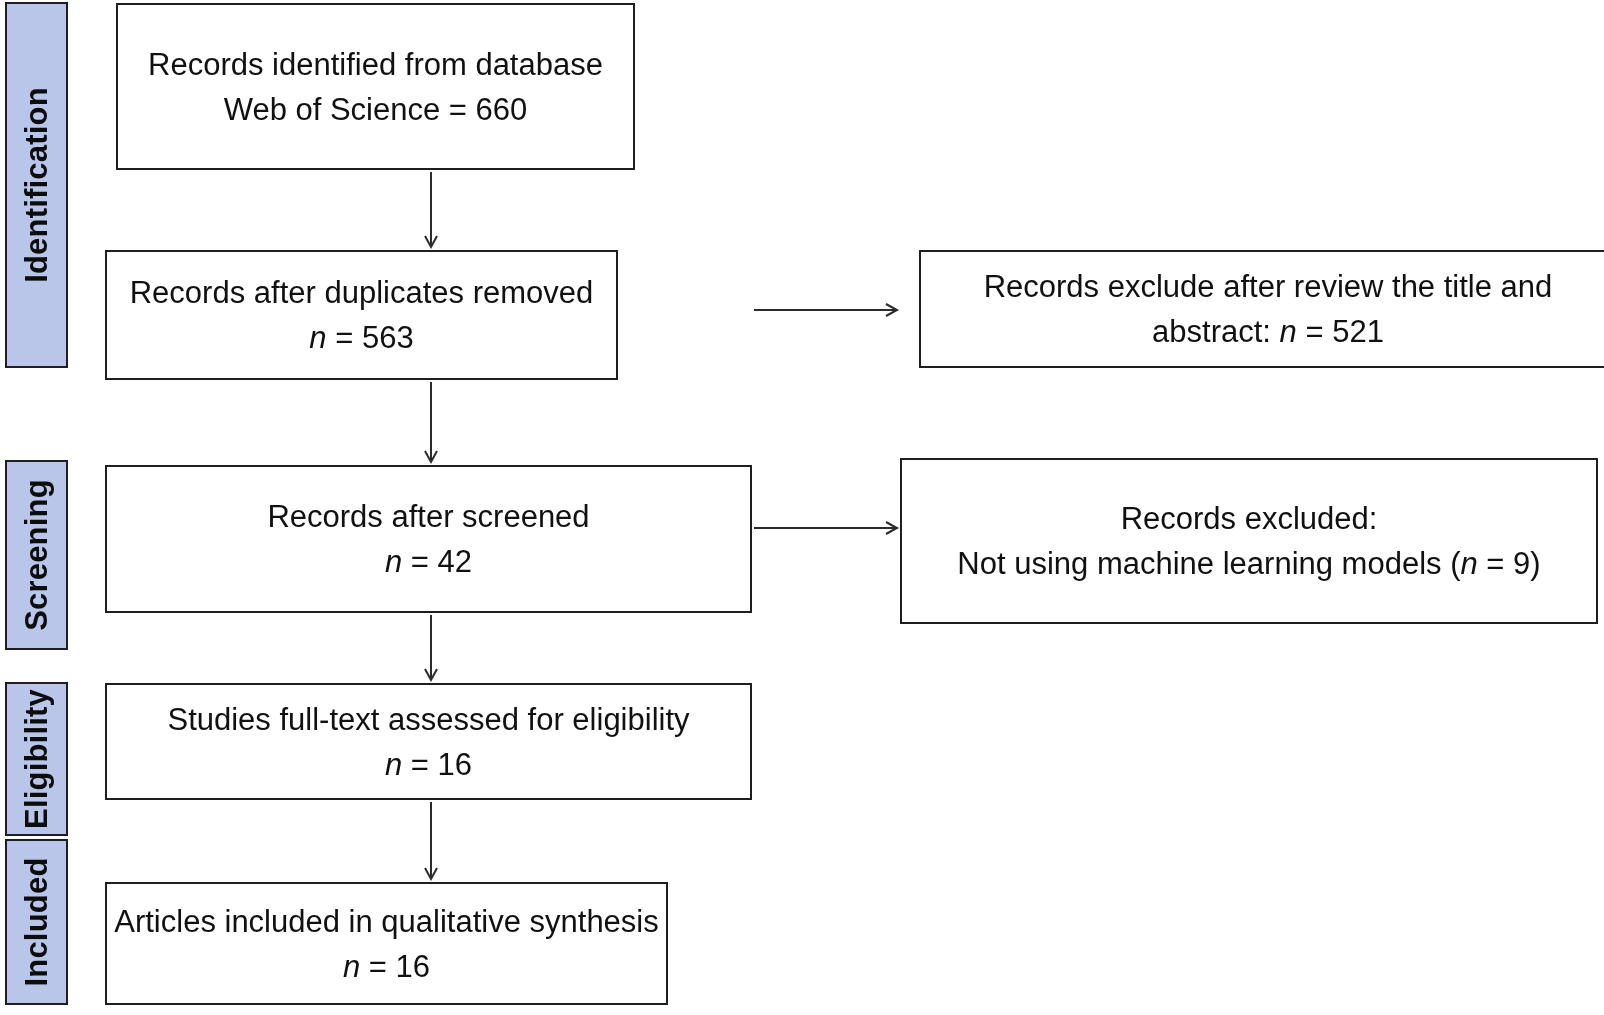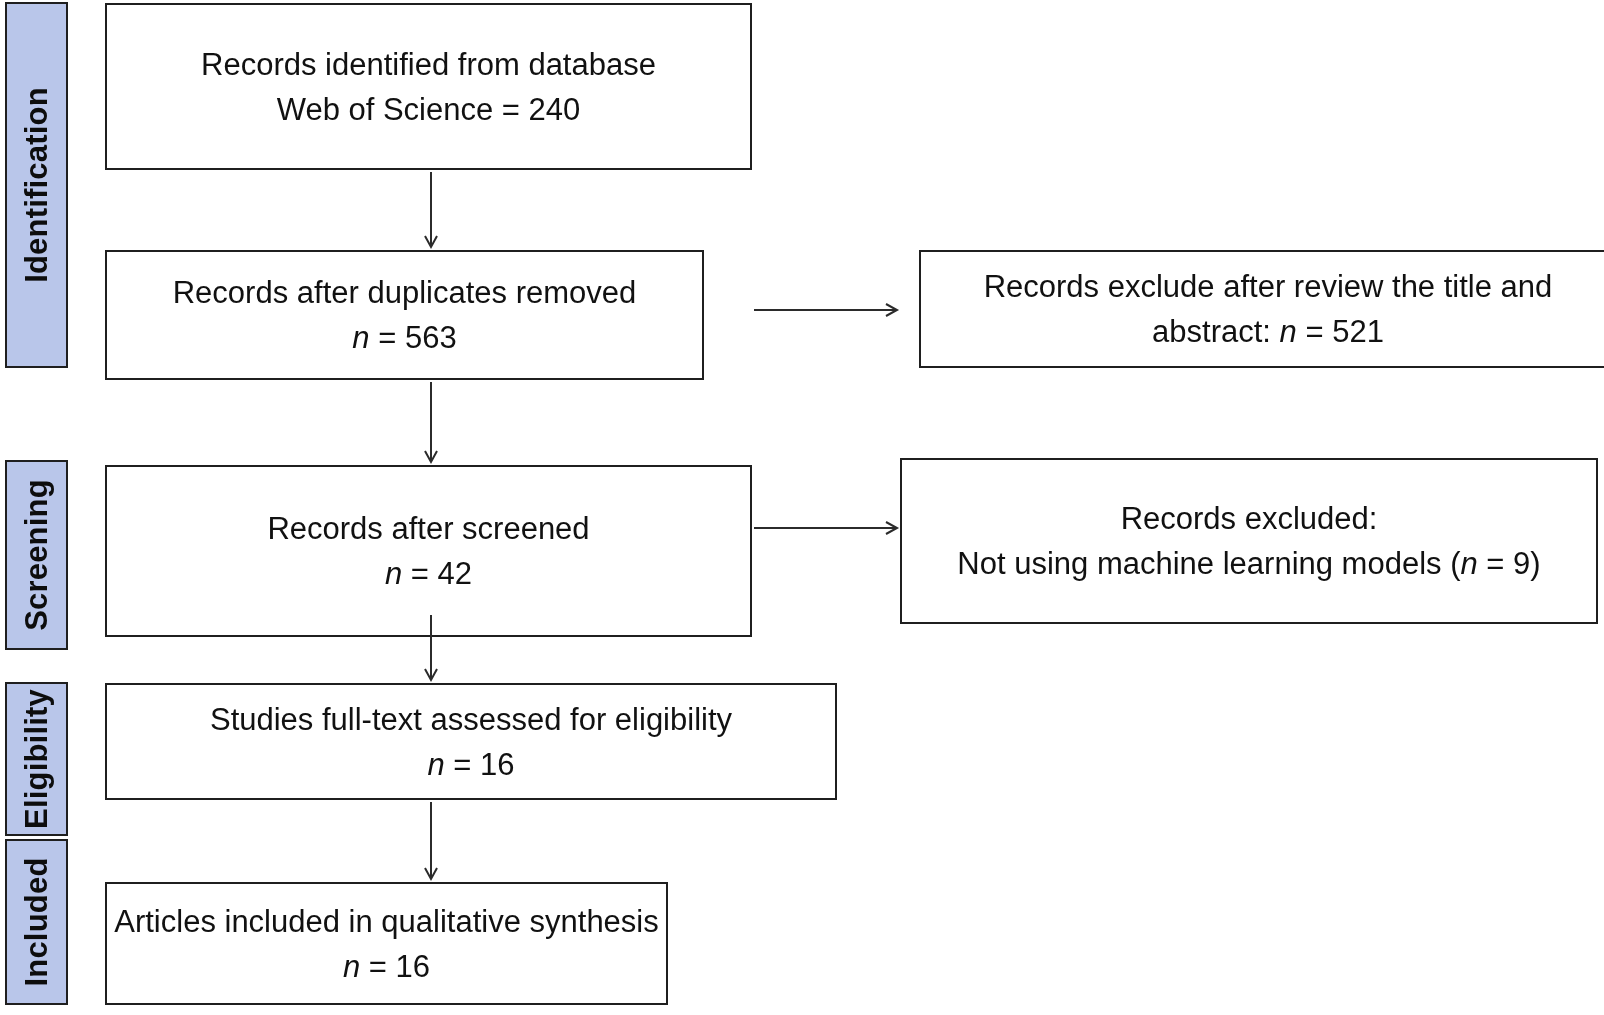--- a/index.html
+++ b/index.html
@@ -45,24 +45,24 @@
     border:2px solid var(--box-border);
     display:flex;flex-direction:column;
     align-items:center;justify-content:center;
     text-align:center;
     font-size:31px;
     line-height:45px;
     padding:4px 10px;
   }
   .fbox .line{white-space:nowrap;}
   .fbox i{font-style:italic;}
-  .box-identified{left:105px;top:3px;width:647px;height:167px;}
-  .box-duplicates{left:105px;top:250px;width:599px;height:130px;}
-  .box-screened{left:105px;top:465px;width:647px;height:172px;text-align:right;}
-  .box-fulltext{left:105px;top:683px;width:732px;height:117px;}
+  .box-identified{left:116px;top:3px;width:519px;height:167px;}
+  .box-duplicates{left:105px;top:250px;width:513px;height:130px;}
+  .box-screened{left:105px;top:465px;width:647px;height:148px;text-align:right;}
+  .box-fulltext{left:105px;top:683px;width:647px;height:117px;}
   .box-included-articles{left:105px;top:882px;width:563px;height:123px;}
   .box-excluded-title{left:900px;top:250px;width:698px;height:118px;margin-left:19px;}
   .box-excluded-reasons{left:900px;top:458px;width:698px;height:166px;align-items:center;}
   
   .arrows{
     position:absolute;left:0;top:0;width:1604px;height:1015px;
     pointer-events:none;
   }
   .arrows line{stroke:var(--arrow);stroke-width:2;}
 </style>
@@ -79,21 +79,21 @@
   </div>
   <div class="stage stage-eligibility">
     <span class="stage-label">Eligibility</span>
   </div>
   <div class="stage stage-included">
     <span class="stage-label">Included</span>
   </div>
 
   <div class="fbox box-identified">
       <div class="line"><span>Records identified from database</span></div>
-      <div class="line"><span>Web of Science = 240</span></div>
+      <div class="line"><span>Web of Science = 660</span></div>
     </div>
   <div class="fbox box-duplicates">
       <div class="line"><span>Records after duplicates removed</span></div>
       <div class="line"><i>n</i><span> = 563</span></div>
     </div>
   <div class="fbox box-screened">
       <div class="line"><span>Records after screened</span></div>
       <div class="line"><i>n</i><span> = 42</span></div>
     </div>
   <div class="fbox box-fulltext">

